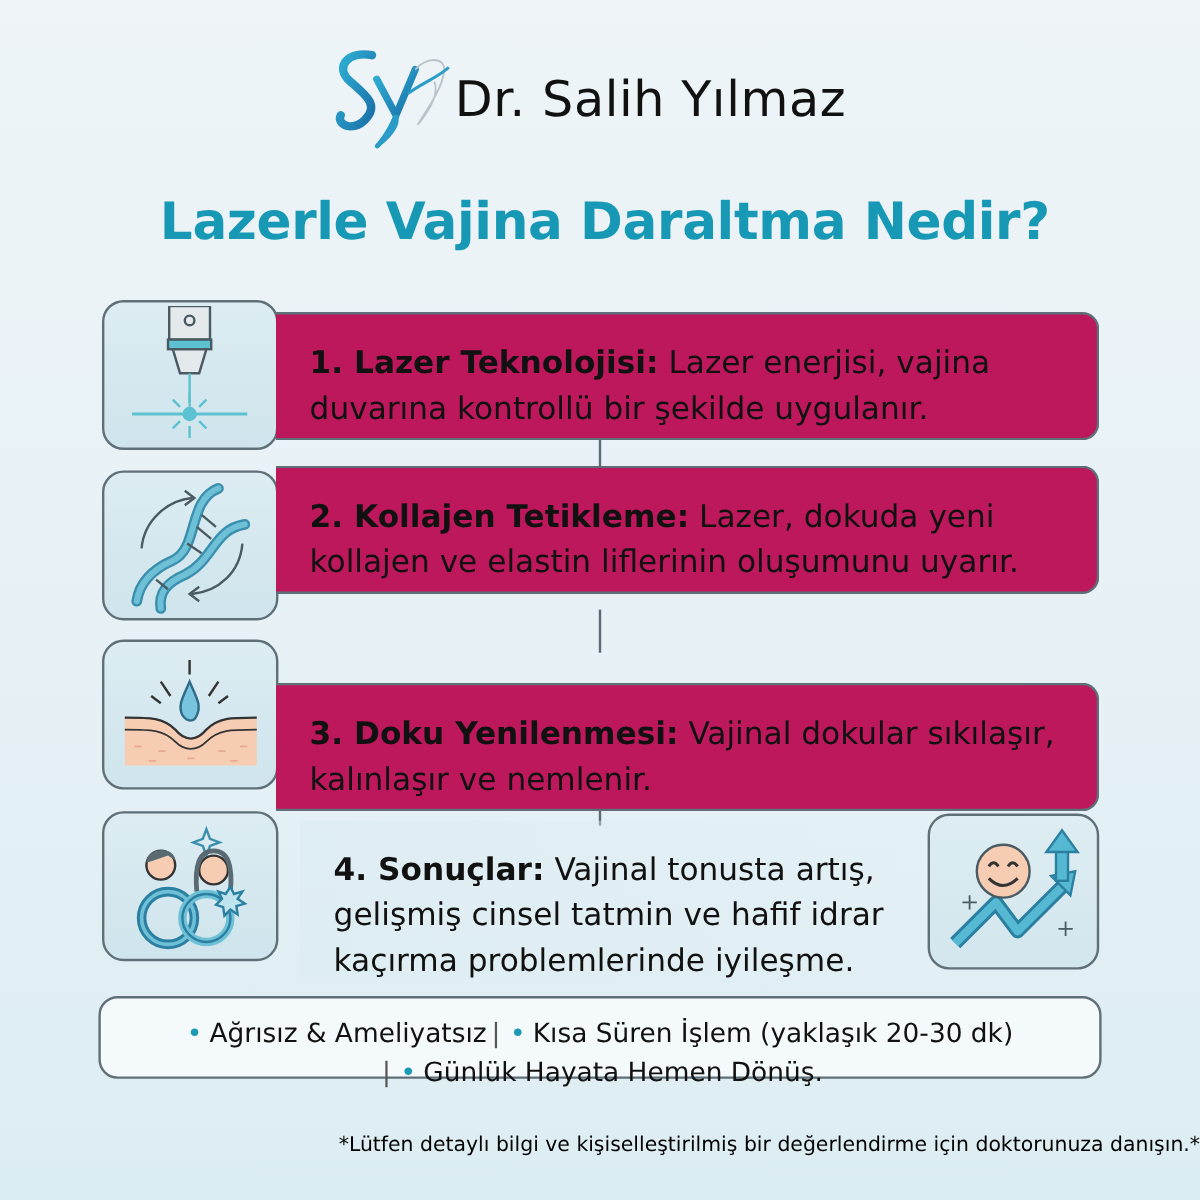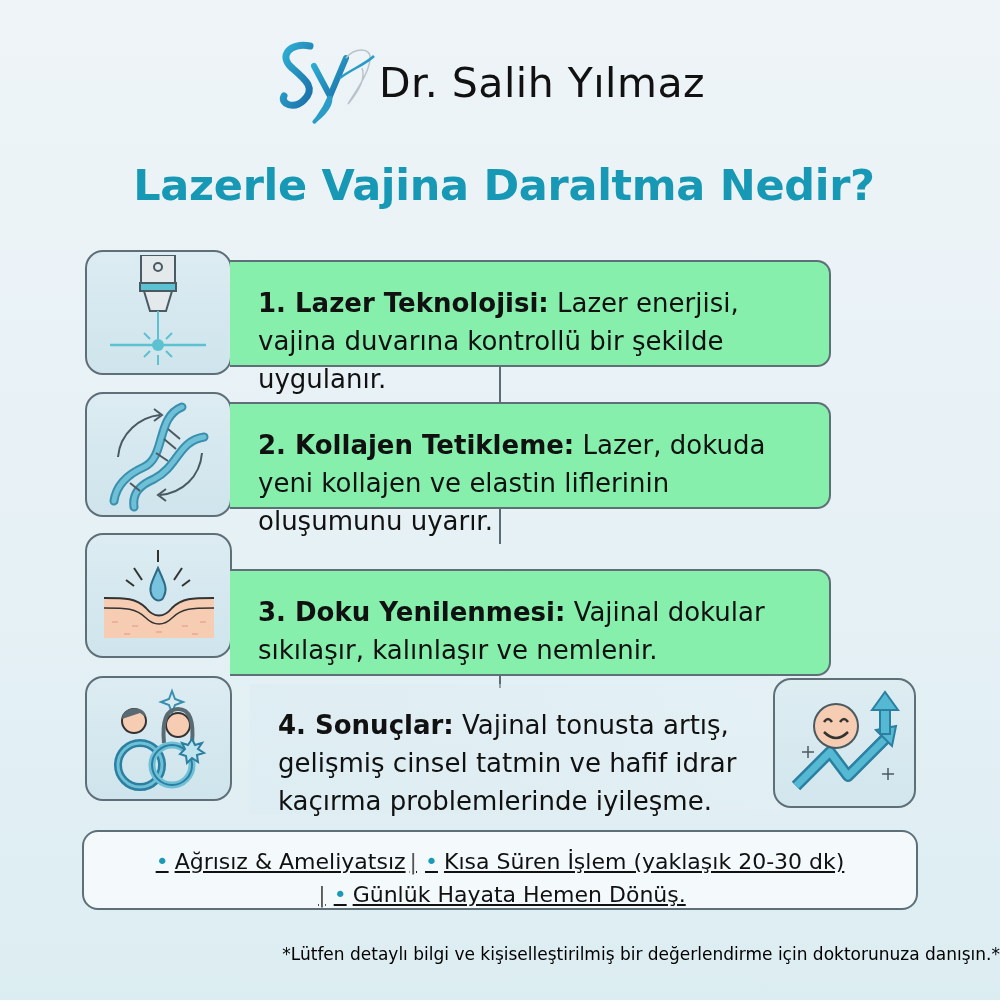--- a/index.html
+++ b/index.html
@@ -18,43 +18,43 @@
   .connector { position: absolute; left: 499px; width: 2px; background: #5d6b72; }
 
   .step-icon {
     position: absolute; left: 85px; width: 147px; height: 125px;
     border: 2px solid #5f6f78; border-radius: 18px;
     background: linear-gradient(180deg, #dcecf2, #cfe4ec);
     display: flex; align-items: center; justify-content: center;
   }
   .step-icon svg { width: 125px; height: 115px; }
   .step-card {
-    position: absolute; left: 230px; width: 601px; height: 107px;
+    position: absolute; left: 230px; width: 686px; height: 107px;
     border: 2px solid #5f6f78; border-radius: 0 14px 14px 0; border-left: none;
-    background: #86efac;
+    background: #be185d;
     padding: 22px 20px 0 28px;
     font-size: 26px; line-height: 38px;
   }
   .step-card b { font-weight: bold; }
   .step-card.four {
     background: linear-gradient(90deg, rgba(220,236,242,0.6), rgba(230,241,245,0.2));
     border: none; width: 540px; height: 130px;
   }
   .result-icon {
     position: absolute; left: 773px; top: 678px; width: 143px; height: 130px;
     border: 2px solid #5f6f78; border-radius: 18px;
     background: linear-gradient(180deg, #ddedf2, #d2e6ed);
     display: flex; align-items: center; justify-content: center;
   }
   .result-icon svg { width: 125px; height: 115px; }
 
   .benefits {
-    position: absolute; left: 82px; top: 830px; width: 836px; height: 80px;
+    position: absolute; left: 82px; top: 830px; width: 836px; height: 69px;
     border: 2px solid #5f6f78; border-radius: 16px; background: #f4f9fb;
-    text-align: center; font-size: 22px; line-height: 33px; padding-top: 13px; text-decoration: underline;
+    text-align: center; font-size: 22px; line-height: 33px; padding-top: 13px;
   }
   .dot { color: #1b9ab6; font-size: 22px; margin-right: 6px; }
   .sep { color: #555; margin: 0 8px 0 4px; }
   .disclaimer { position: absolute; top: 944px; left: 0; width: 1000px; text-align: right; font-size: 17px; color: #000000; }
 </style>
 </head>
 <body>
 
 <div class="logo">
   <svg viewBox="0 0 115 90">
@@ -113,21 +113,21 @@
         <line x1="68" y1="42" x2="80" y2="52"></line>
       <line x1="60" y1="56" x2="72" y2="64"></line>
         <line x1="34" y1="86" x2="44" y2="94"></line>
     </g>
     <path d="M22 60 C24 36 44 20 64 18" fill="none" stroke="#4a5a62" stroke-width="2"></path>
     <path d="M58 12 L66 18 L58 24" fill="none" stroke="#4a5a62" stroke-width="2"></path>
     <path d="M106 56 C104 80 86 96 64 98" fill="none" stroke="#4a5a62" stroke-width="2"></path>
     <path d="M70 92 L62 98 L70 104" fill="none" stroke="#4a5a62" stroke-width="2"></path>
   </svg>
 </div>
-<div class="step-card" style="top:402px;">
+<div class="step-card" style="top:388px;">
   <b>2. Kollajen Tetikleme:</b><span> Lazer, dokuda yeni kollajen ve elastin liflerinin oluşumunu uyarır.</span>
 </div>
 
 <div class="step-icon" style="top:533px;">
   <svg viewBox="0 0 125 115">
     <path d="M8 60 C30 60 40 60 50 70 C58 80 68 80 76 70 C86 60 96 60 118 60 L118 100 L8 100 Z" fill="#f6cdb2"></path>
     <path d="M8 60 C30 60 40 60 50 70 C58 80 68 80 76 70 C86 60 96 60 118 60" fill="none" stroke="#333" stroke-width="2"></path>
     <path d="M8 70 C30 70 40 70 50 80 C58 88 68 88 76 80 C86 70 96 70 118 70" fill="none" stroke="#333" stroke-width="1.5"></path>
     <g stroke="#e8a990" stroke-width="1.5">
       <line x1="16" y1="84" x2="22" y2="84"></line>

